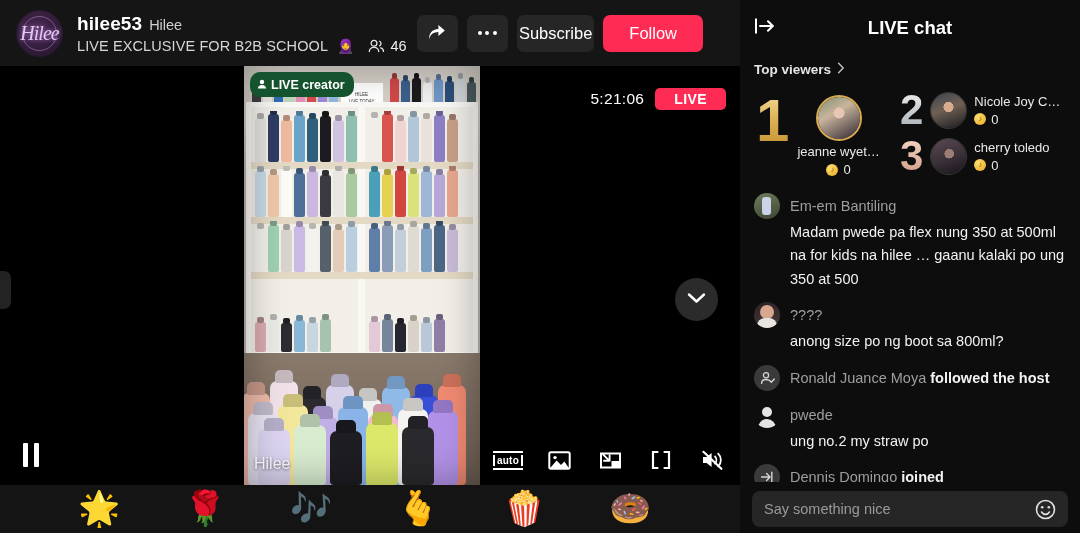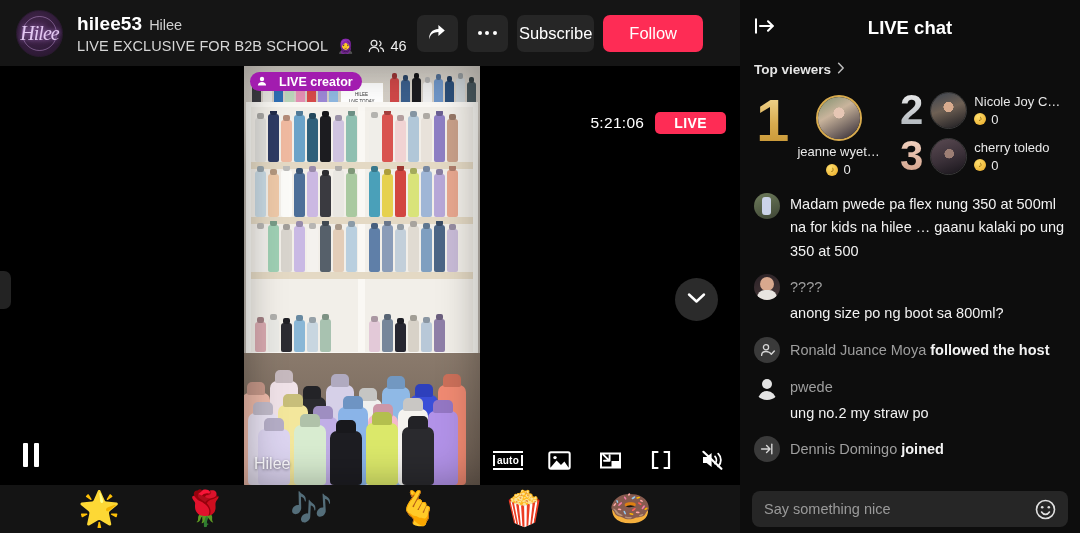--- a/index.html
+++ b/index.html
@@ -98,30 +98,30 @@
     background:linear-gradient(180deg,#8a7a6c 0%,#6e5f53 100%);
   }
   #video .fbtl { position:absolute; bottom:0; border-radius:7px 7px 4px 4px; }
   #video .fbtl:after {
     content:""; position:absolute; top:-11px; left:18%; width:64%; height:13px;
     background:inherit; filter:brightness(.82) saturate(1.1); border-radius:5px 5px 2px 2px;
   }
   #video .vignette { position:absolute; inset:0; box-shadow:inset 0 0 40px rgba(0,0,0,.35); }
 
   #live-creator {
-    position:absolute; left:6px; top:6px; height:19px; padding:0 9px 0 7px;
-    background:#a21caf; color:#fff; border-radius:10px; display:flex; align-items:center;
-    gap:12px; font-size:12.5px; font-weight:bold; z-index:3;
+    position:absolute; left:6px; top:6px; height:25px; padding:0 9px 0 7px;
+    background:#14532d; color:#fff; border-radius:10px; display:flex; align-items:center;
+    gap:4px; font-size:12.5px; font-weight:bold; z-index:3;
   }
   #watermark {
     position:absolute; left:10px; bottom:12px; color:rgba(255,255,255,.82);
     font-size:16px; z-index:3; text-shadow:0 1px 3px rgba(0,0,0,.55);
   }
 
-  #timer-wrap { position:absolute; right:14px; top:22px; display:flex; align-items:center; gap:11px; z-index:4;margin-top:24px; }
+  #timer-wrap { position:absolute; right:14px; top:22px; display:flex; align-items:center; gap:11px; z-index:4; }
   #timer { color:#fff; font-size:15.5px; letter-spacing:.3px; }
   #live-badge {
     background:#fe2c55; color:#fff; font-size:14px; font-weight:bold;
     padding:3px 19px; border-radius:5px; letter-spacing:.4px;
   }
 
   #chev-btn {
     position:absolute; right:22px; top:212px; width:43px; height:43px; border-radius:50%;
     background:#2b2b2b; display:flex; align-items:center; justify-content:center; cursor:pointer; z-index:4; border:none;
   }
@@ -556,20 +556,21 @@
       </div>
     </div>
 
     <div id="messages">
 
       <div class="msg">
         <span class="pic">
           <span style="position:absolute;inset:0;background:linear-gradient(160deg,#6f7d5c,#3d4434)"></span>
           <span style="position:absolute;left:8px;top:4px;width:9px;height:18px;background:#cbd3e8;border-radius:3px"></span>
         </span>
+        <span class="nm">Em-em Bantiling</span>
         <span class="tx">Madam pwede pa flex nung 350 at 500ml na for kids na hilee … gaanu kalaki po ung 350 at 500</span>
       </div>
 
       <div class="msg">
         <span class="pic">
           <span style="position:absolute;inset:0;background:linear-gradient(160deg,#2a2126,#4a3a3a)"></span>
           <span style="position:absolute;left:6px;top:3px;width:14px;height:14px;border-radius:50%;background:#d8a88e"></span>
           <span style="position:absolute;left:3px;top:16px;width:20px;height:12px;border-radius:8px 8px 0 0;background:#e8e4e0"></span>
         </span>
         <span class="nm">????</span>

